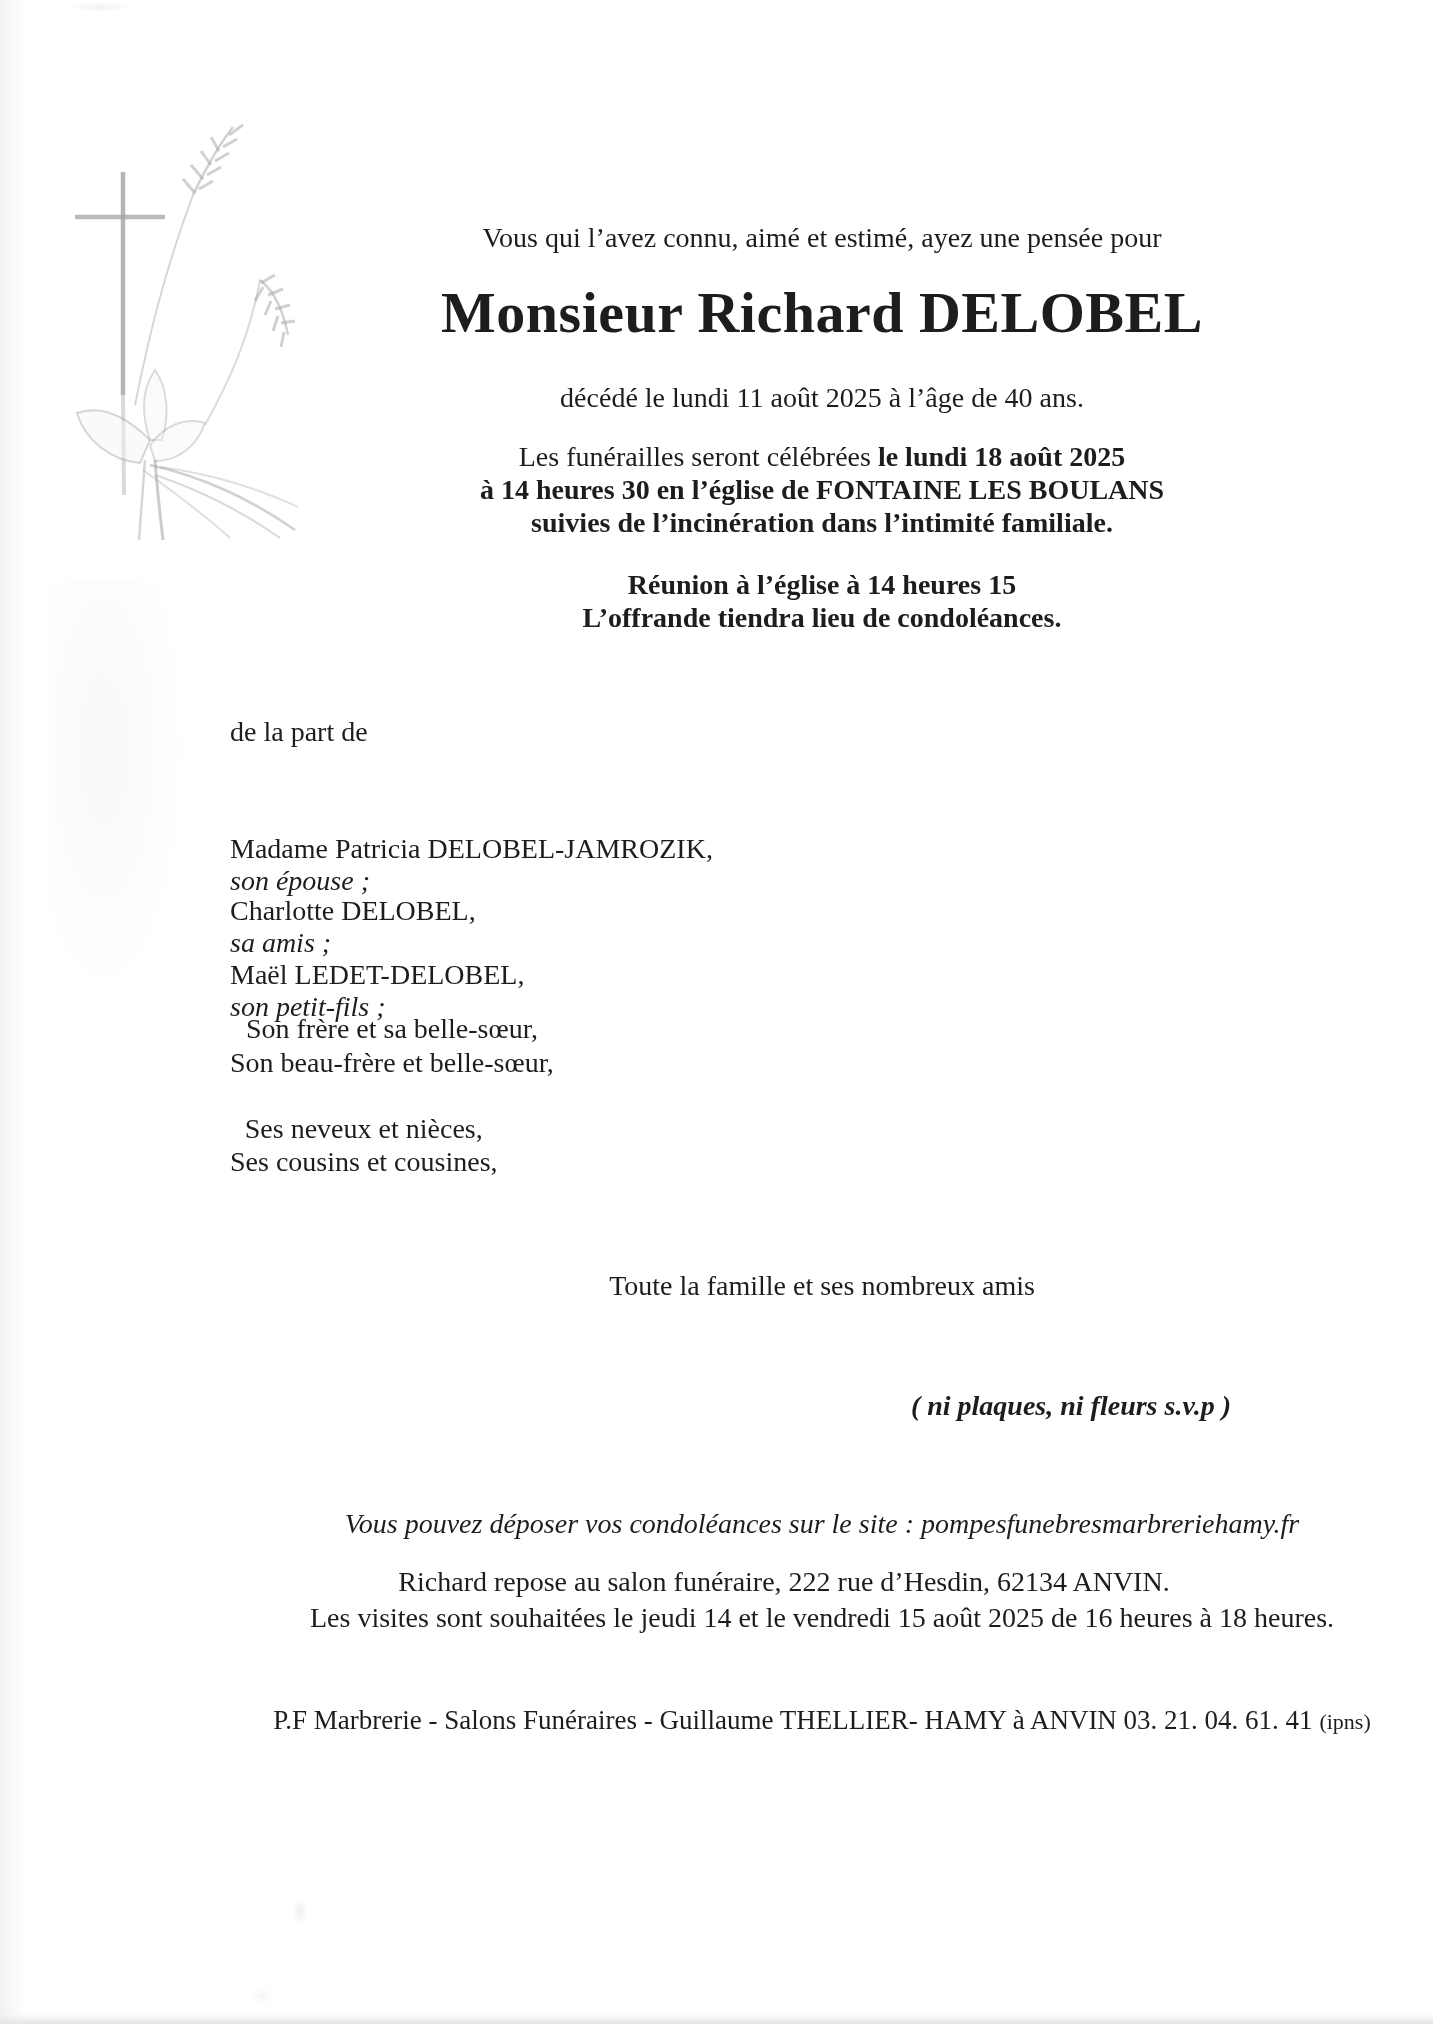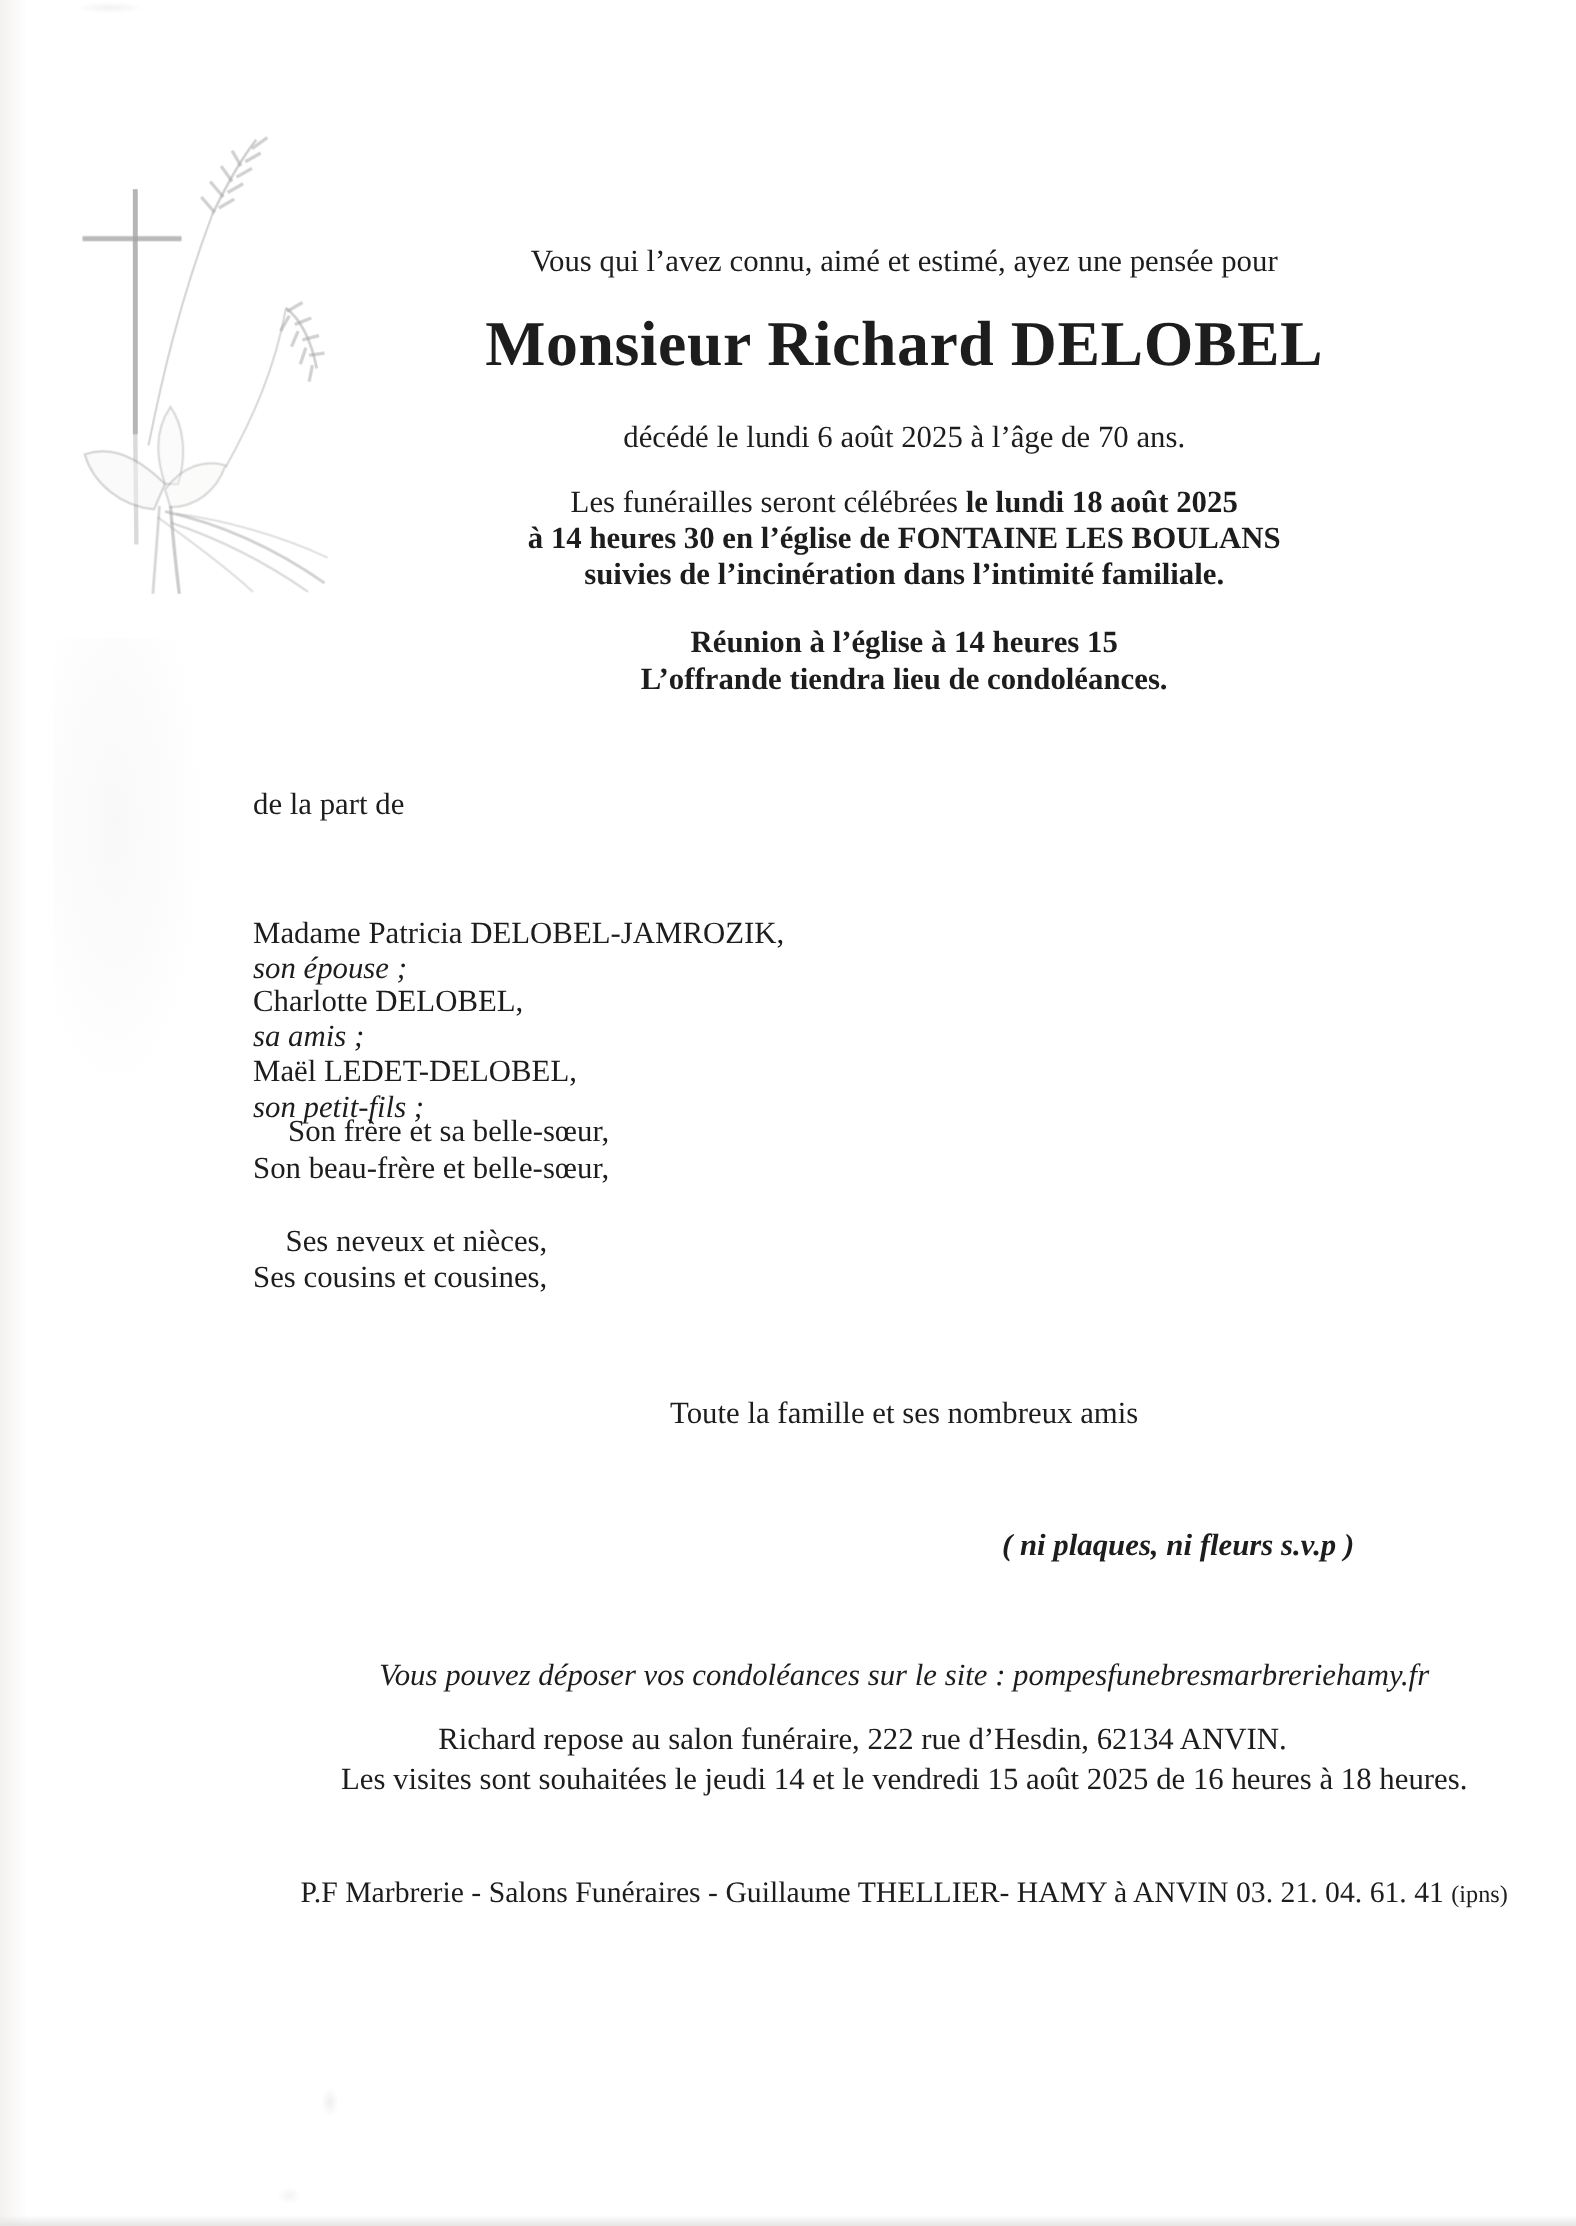--- a/index.html
+++ b/index.html
@@ -26,21 +26,21 @@
   
   .artwork{position:absolute;left:55px;top:95px;width:245px;height:445px;}
   
   .abs{position:absolute;}
   .center-col{left:222px;width:1200px;text-align:center;}
   .t28{font-size:28px;line-height:33px;}
   .t27{font-size:27px;line-height:32px;}
   .bold{font-weight:bold;}
   .ital{font-style:italic;}
   .title{font-size:58px;line-height:60px;font-weight:bold;letter-spacing:0.5px;}
-  .left-col{left:230px;text-align:right;}
+  .left-col{left:230px;text-align:center;}
   .rel-row{left:230px;width:1131px;display:flex;justify-content:space-between;align-items:baseline;flex-direction:column;}
   .rel-name{font-size:28px;}
   .rel-relation{font-size:28px;font-style:italic;}
   .ipns{font-size:22px;}
 </style>
 </head>
 <body>
 
 <div class="page">
 
@@ -101,21 +101,21 @@
       <path d="M100,380 C145,395 185,415 225,443" stroke-width="2" opacity="0.4"></path>
       <path d="M88,375 C120,398 150,420 175,443" stroke-width="2" opacity="0.35"></path>
       <path d="M105,372 C150,378 200,392 243,412" stroke-width="1.8" opacity="0.35"></path>
     </g>
   </svg>
 
   <div class="abs center-col t28" style="top:221px">Vous qui l’avez connu, aimé et estimé, ayez une pensée pour</div>
 
   <div class="abs center-col title" style="top:283px">Monsieur Richard DELOBEL</div>
 
-  <div class="abs center-col t28" style="top:381px">décédé le lundi 6 août 2025 à l’âge de 70 ans.</div>
+  <div class="abs center-col t28" style="top:381px">décédé le lundi 11 août 2025 à l’âge de 40 ans.</div>
 
   <div class="abs center-col t28" style="top:440px">
     <div><span>Les funérailles seront célébrées </span><span class="bold">le lundi 18 août 2025</span></div>
     <div class="bold">à 14 heures 30 en l’église de FONTAINE LES BOULANS</div>
     <div class="bold">suivies de l’incinération dans l’intimité familiale.</div>
   </div>
 
   <div class="abs center-col t28 bold" style="top:568px">
     <div>Réunion à l’église à 14 heures 15</div>
     <div>L’offrande tiendra lieu de condoléances.</div>

